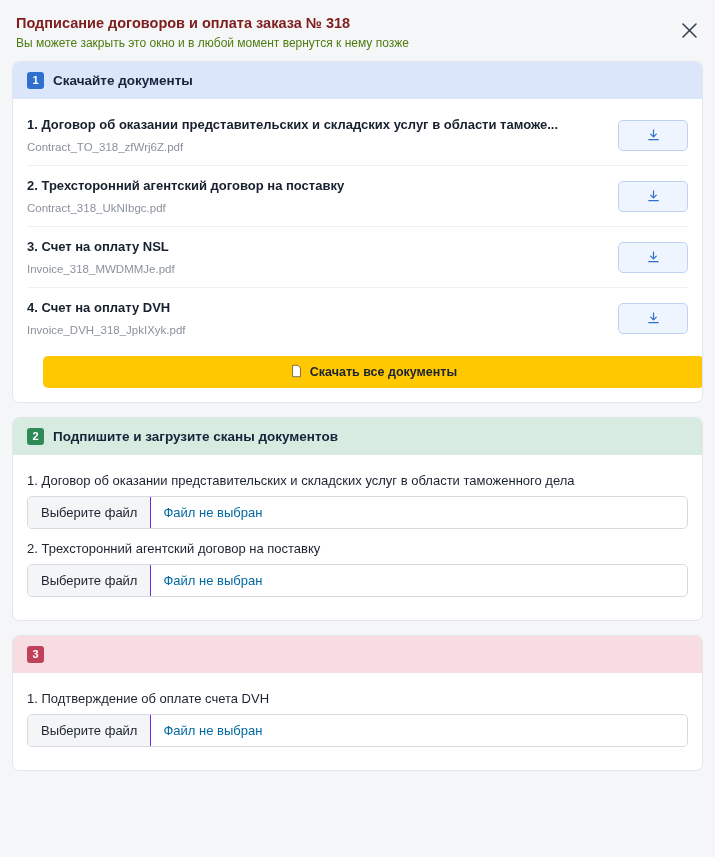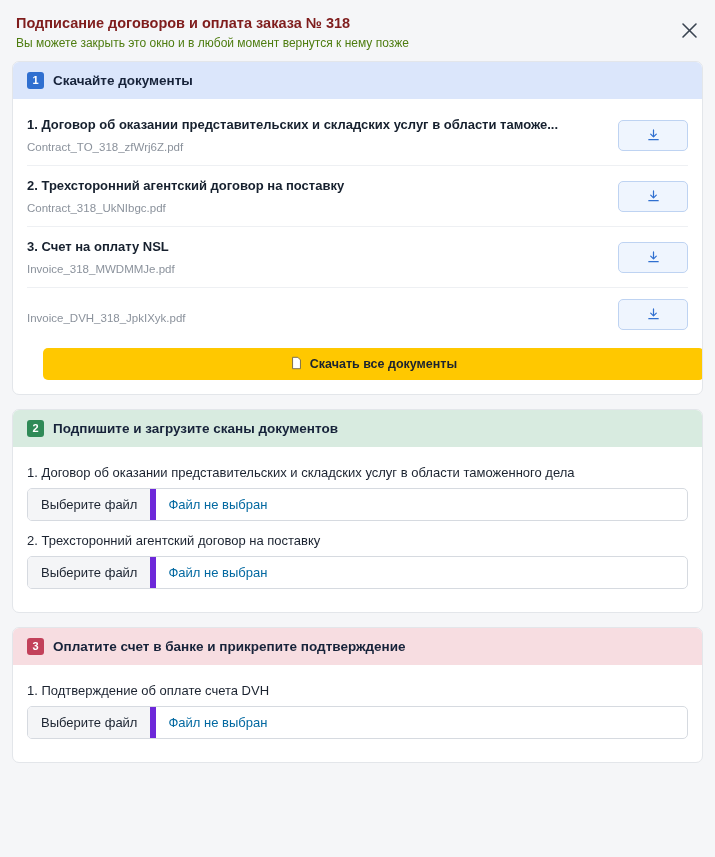--- a/index.html
+++ b/index.html
@@ -174,21 +174,21 @@
     overflow: hidden;
     margin-bottom: 9px;
   }
   .file-btn {
     padding: 0 13px;
     display: flex;
     align-items: center;
     font-size: 13px;
     color: #1b2330;
     background: #f4f5f7;
-    border-right: 6px solid #6d28d9;
+    border-right: 1px solid #6d28d9;
     cursor: pointer;
     white-space: nowrap;
   }
   .file-status {
     display: flex;
     align-items: center;
     padding: 0 12px;
     font-size: 13px;
     color: #0369a1;
   }
@@ -253,20 +253,21 @@
           <svg width="15" height="15" viewBox="0 0 16 16" fill="none" stroke="#2f6fd0" stroke-width="1.3" stroke-linecap="round" stroke-linejoin="round">
             <path d="M8 2v7"></path>
               <path d="M5 6.5L8 9.5 11 6.5"></path>
               <path d="M3 12.5h10"></path>
           </svg>
         </button>
       </div>
 
       <div class="doc-row">
         <div class="doc-texts">
+          <div class="doc-title">4. Счет на оплату DVH</div>
           <div class="doc-file">Invoice_DVH_318_JpkIXyk.pdf</div>
         </div>
         <button class="dl-btn" aria-label="download">
           <svg width="15" height="15" viewBox="0 0 16 16" fill="none" stroke="#2f6fd0" stroke-width="1.3" stroke-linecap="round" stroke-linejoin="round">
             <path d="M8 2v7"></path>
               <path d="M5 6.5L8 9.5 11 6.5"></path>
               <path d="M3 12.5h10"></path>
           </svg>
         </button>
       </div>
@@ -301,21 +302,20 @@
         <div class="file-btn">Выберите файл</div>
         <div class="file-status">Файл не выбран</div>
       </div>
 
     </div>
   </div>
 
   <div class="card">
     <div class="card-head head-red">
       <span class="step-badge badge-red">3</span>
-      <span>Оплатите счет в банке и прикрепите подтверждение</span>
     </div>
     <div class="card-body">
 
       <div class="upload-label">1. Подтверждение об оплате счета DVH</div>
       <div class="file-input">
         <div class="file-btn">Выберите файл</div>
         <div class="file-status">Файл не выбран</div>
       </div>
 
     </div>

